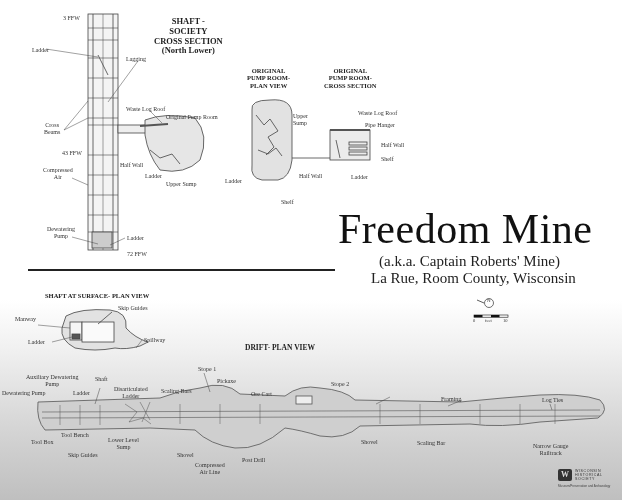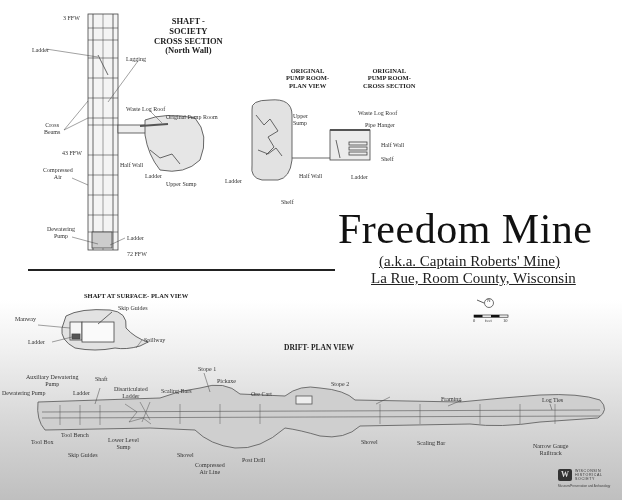--- a/index.html
+++ b/index.html
@@ -5,23 +5,23 @@
   html, body { margin: 0; padding: 0; }
   body {
     width: 622px; height: 500px; overflow: hidden; position: relative;
     background: linear-gradient(to bottom, #ffffff 0%, #ffffff 60%, #f0f0f0 70%, #d6d6d6 85%, #bfbfbf 100%);
     font-family: "DejaVu Serif", "Liberation Serif", serif;
     color: #222;
   }
   .abs { position: absolute; }
   .lbl { position: absolute; font-family: "Liberation Serif", serif; font-size: 6px; color: #333; white-space: nowrap; line-height: 1.1; }
   .hdr { position: absolute; font-family: "Liberation Serif", serif; font-weight: bold; font-size: 8.5px; color: #222; text-align: center; line-height: 1.15; white-space: nowrap; }
-  .hdr.small { font-size: 6.5px; margin-left: 39px; }
+  .hdr.small { font-size: 6.5px; }
   .title { position: absolute; left: 338px; top: 208px; font-family: "Liberation Serif", serif; font-size: 42px; color: #111; line-height: 1; letter-spacing: 0.5px; }
-  .subtitle { position: absolute; font-family: "Liberation Serif", serif; font-size: 15px; color: #222; white-space: nowrap; text-decoration: underline; }
+  .subtitle { position: absolute; font-family: "Liberation Serif", serif; font-size: 15px; color: #222; white-space: nowrap; }
   svg { position: absolute; left: 0; top: 0; }
   .center { text-align: center; }
 </style>
 </head>
 <body>
 
 <svg width="622" height="500" viewBox="0 0 622 500">
 
   <g stroke="#444" fill="none" stroke-width="0.8">
     <rect x="88" y="14" width="30" height="236" fill="#f4f4f4"></rect>
@@ -121,21 +121,21 @@
     <rect x="474" y="315" width="34" height="2.2" fill="#fff" stroke="#111" stroke-width="0.6"></rect>
     <rect x="474" y="315" width="8.5" height="2.2" fill="#111"></rect>
     <rect x="491" y="315" width="8.5" height="2.2" fill="#111"></rect>
   </g>
 </svg>
 
 <div class="hdr" style="left:146px; top:17px;margin-left:8px;">
   <div>SHAFT -</div>
   <div>SOCIETY</div>
   <div>CROSS SECTION</div>
-  <div>(North Wall)</div>
+  <div>(North Lower)</div>
 </div>
 <span class="lbl" style="left:63px; top:15px;">3 FFW</span>
 <span class="lbl" style="left:32px; top:47px;">Ladder</span>
 <span class="lbl" style="left:126px; top:56px;">Lagging</span>
 <div class="lbl center" style="left:44px; top:122px;">
   <div>Cross</div>
   <div>Beams</div>
 </div>
 <span class="lbl" style="left:126px; top:106px;">Waste Log Roof</span>
 <span class="lbl" style="left:166px; top:114px;">Original Pump Room</span>

